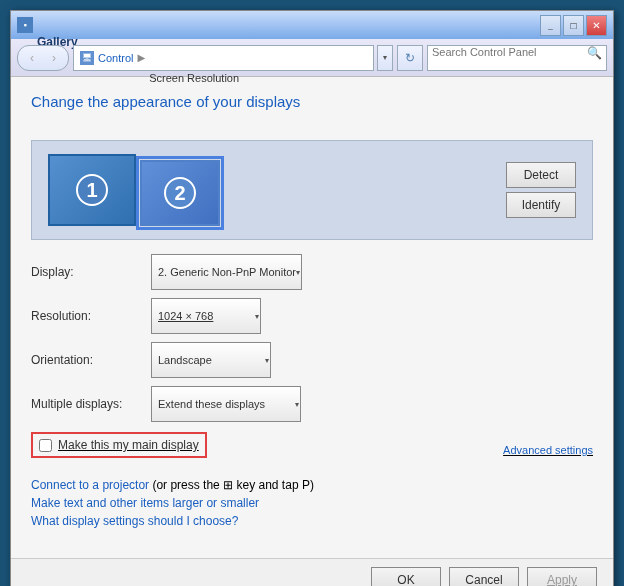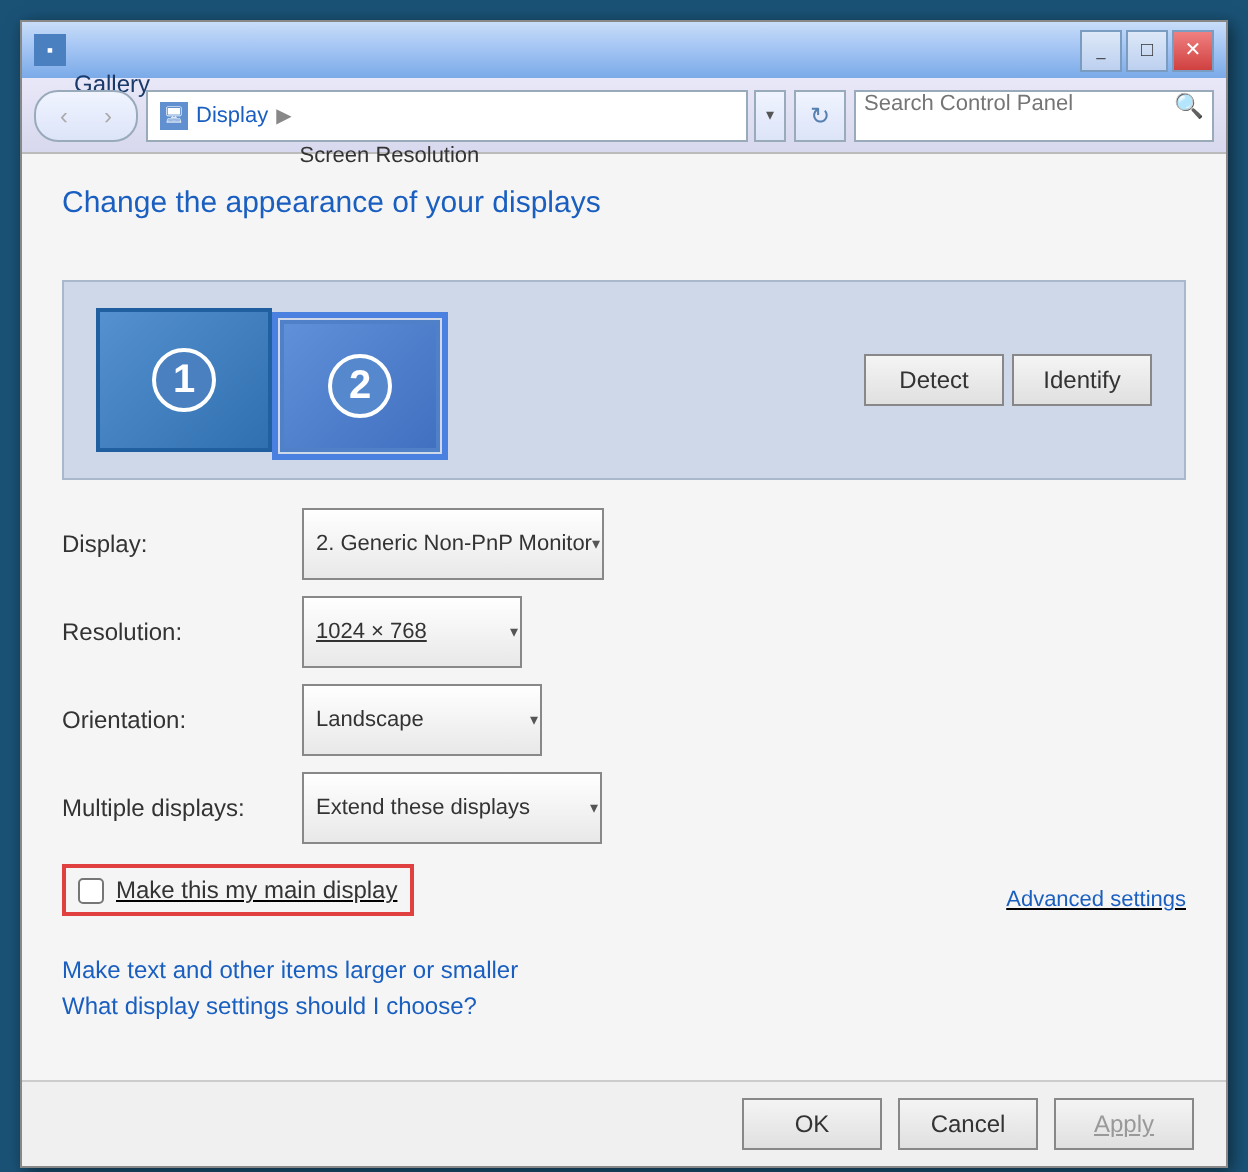--- a/index.html
+++ b/index.html
@@ -39,21 +39,21 @@
       display: flex;
       align-items: center;
       justify-content: center;
       font-size: 10px;
       color: white;
     }
     .titlebar-title {
       flex: 1;
       font-size: 12px;
       color: #1a3a6a;
-      font-weight: normal;
+      font-weight: bold;
       margin-top: 33px;
     }
     .titlebar-buttons {
       display: flex;
       gap: 2px;
     }
     .title-btn {
       width: 21px;
       height: 21px;
       border: 1px solid #7a9cc0;
@@ -237,21 +237,21 @@
       justify-content: center;
       font-size: 20px;
       font-weight: bold;
       border: 2px solid white;
     }
     .monitor-2 .monitor-num {
       background: #5588cc;
     }
     .detect-identify {
       display: flex;
-      flex-direction: row;
+      flex-direction: column;
       gap: 4px;
     }
 
     
     .settings-rows {
       margin-bottom: 10px;
     }
     .settings-row {
       display: flex;
       align-items: center;
@@ -374,21 +374,21 @@
   </div>
 
   <div class="navbar">
     <div class="nav-back-fwd">
       <div class="nav-arrow disabled">‹</div>
       <div class="nav-arrow disabled">›</div>
     </div>
 
     <div class="breadcrumb-bar">
       <span class="breadcrumb-icon">🖥</span>
-      <span style="color:#1a5fc0; cursor:pointer;">Display</span>
+      <span style="color:#1a5fc0; cursor:pointer;">Control</span>
       <span class="breadcrumb-sep">▶</span>
       <span class="breadcrumb-current">Screen Resolution</span>
     </div>
     <div class="breadcrumb-arrow">▾</div>
     <div class="nav-refresh">↻</div>
 
     <div class="search-bar">
       <input class="search-input" type="text" placeholder="Search Control Panel" style="">
       <span class="search-icon-btn">🔍</span>
     </div>
@@ -470,20 +470,24 @@
         <div class="checkbox-row-inner">
           <input type="checkbox" style="width: 13px; height: 13px;">
           <span class="checkbox-label">Make this my main display</span>
         </div>
       </div>
       <a class="advanced-link">Advanced settings</a>
     </div>
 
     <div class="links-section">
       <div>
+        <a class="blue-link">Connect to a projector</a>
+        <span> (or press the ⊞ key and tap P)</span>
+      </div>
+      <div>
         <a class="blue-link">Make text and other items larger or smaller</a>
       </div>
       <div>
         <a class="blue-link">What display settings should I choose?</a>
       </div>
     </div>
 
   </div>
 
   <div class="bottom-bar">

